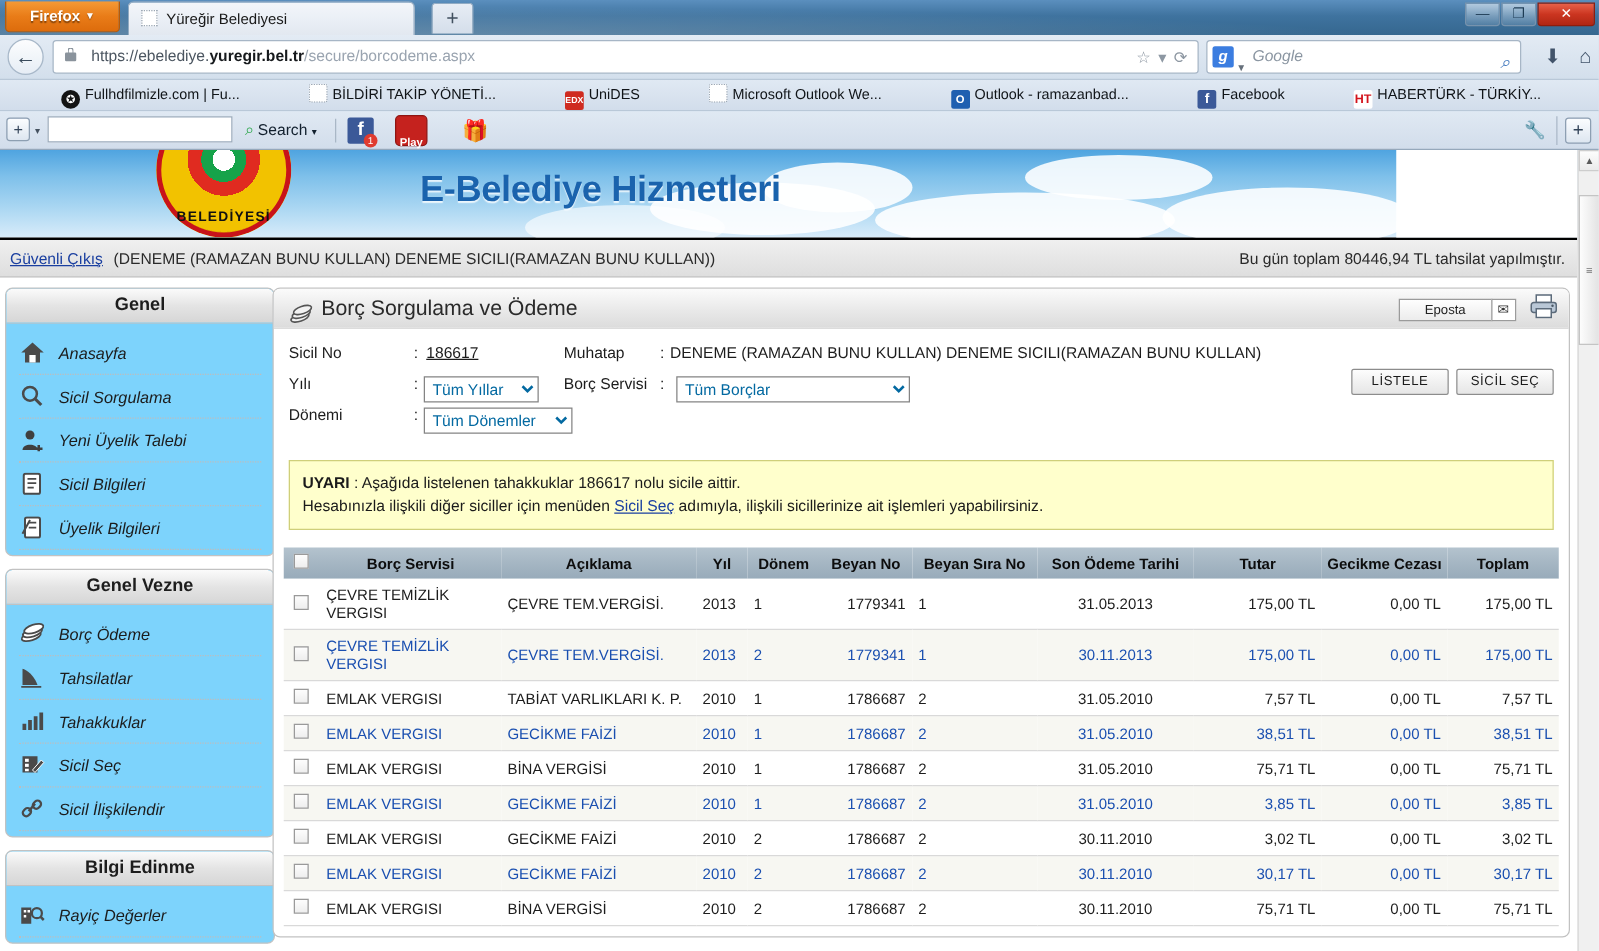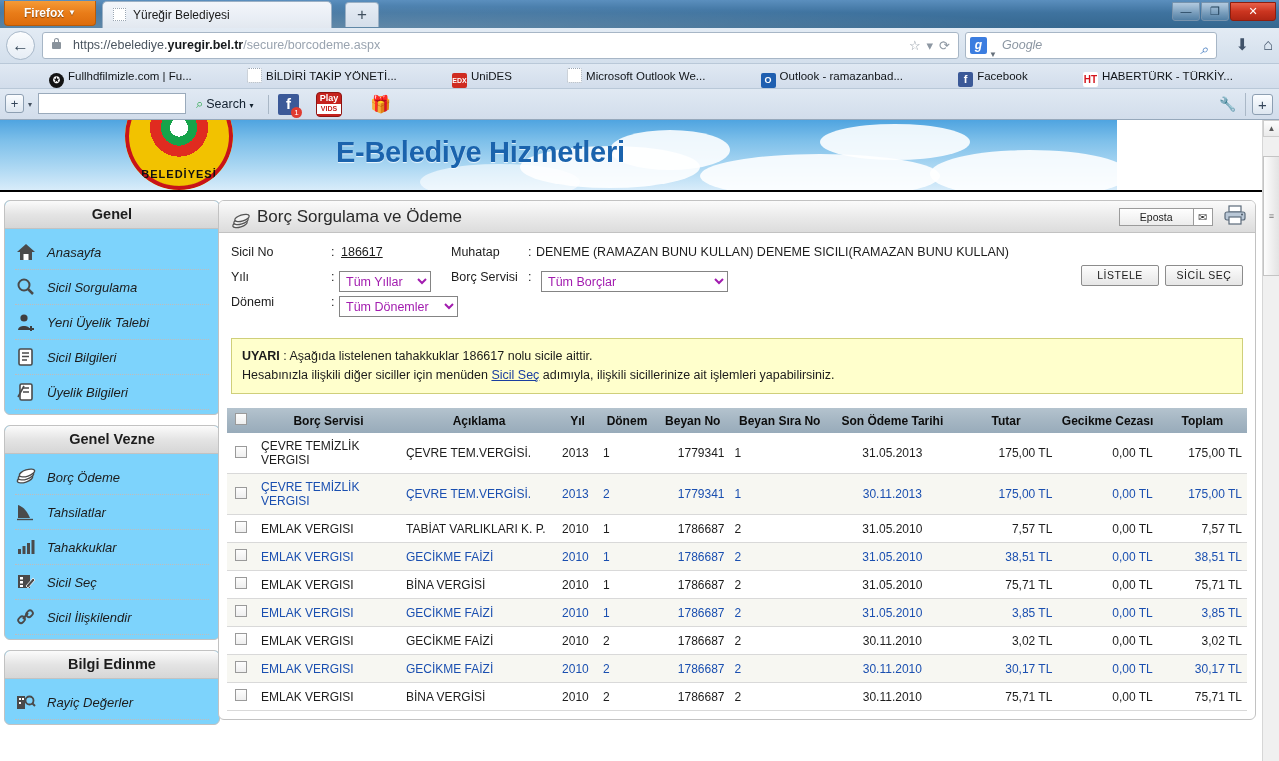--- a/index.html
+++ b/index.html
@@ -193,21 +193,21 @@
   .plus-caret { position:absolute; left:28px; top:11px; font-size:8px; color:#44515f; }
   .addon-input {
     position:absolute; left:38px; top:4px; width:148px; height:21px;
     background:#fff; border:1px solid #9aaabb; cursor:text;
   }
   .addon-search { position:absolute; left:196px; top:7px; font-size:12.5px; color:#12202e; cursor:pointer;}
   .addon-search .mag { color:#2fa84f; margin-right:3px; font-size:13px;}
   .addon-sep { position:absolute; left:268px; top:6px; width:1px; height:19px; background:#a9b7c6;}
   .addon-fb { position:absolute; left:278px; top:5px; width:21px; height:21px; background:#3b5998; color:#fff; font-weight:bold; font-size:15px; text-align:center; line-height:20px; border-radius:2px; cursor:pointer;}
   .addon-fb .badge { position:absolute; right:-3px; bottom:-3px; width:11px; height:11px; background:#e03b2f; color:#fff; font-size:8px; border-radius:50%; line-height:11px; font-weight:normal;}
-  .addon-play { position:absolute; left:316px; top:3px; width:26px; height:25px; background:#c5221e; border:1px solid #8e1512; border-radius:4px; color:#fff; text-align:center; font-size:9px; font-weight:bold; line-height:10px; padding-top:0; cursor:pointer;}
+  .addon-play { position:absolute; left:316px; top:3px; width:26px; height:25px; background:#c5221e; border:1px solid #8e1512; border-radius:4px; color:#fff; text-align:center; font-size:9px; font-weight:bold; line-height:10px; padding-top:16px; cursor:pointer;}
   .addon-play i { display:block; font-style:normal; font-size:7px; background:#fff; color:#c5221e; margin-top:1px;}
   .addon-gift { position:absolute; left:370px; top:5px; font-size:17px; color:#cc2229; cursor:pointer;}
   .addon-wrench { position:absolute; right:42px; top:7px; font-size:14px; color:#4a5b6e; cursor:pointer;}
   .addon-vsep { position:absolute; right:33px; top:4px; width:1px; height:23px; background:#aab8c7;}
   .addon-plus2 { position:absolute; right:6px; top:5px; width:21px; height:21px; border:1px solid #8d9fb2; border-radius:3px; background:linear-gradient(to bottom,#fbfdff,#dde6f0); text-align:center; line-height:19px; font-size:15px; color:#34455a; cursor:pointer;}
 
   
   .viewport {
     position: relative;
     height: calc(761px - 28px - 36px - 25px - 31px);
@@ -365,21 +365,21 @@
   .lbl2 { position:absolute; left:220px; }
   .colon2 { position:absolute; left:297px; }
   .val2 { position:absolute; left:305px; white-space: nowrap;}
   select.dd {
     position:absolute;
     font-family: "Liberation Sans", sans-serif;
     font-size: 12.5px;
     height: 21px;
     border: 1px solid #848484;
     background: #fff;
-    color:#a21caf;
+    color:#0369a1;
     padding-left: 2px;
   }
   #yil-dd { left: 108px; top: 1px; width: 92px; }
   #bs-dd  { left: 310px; top: 1px; width: 187px; }
   #don-dd { left: 108px; top: 1px; width: 119px; }
   .btns { position:absolute; right: 12px; top: 32px; }
   .btn {
     display:inline-block; min-width: 78px; height: 21px; line-height: 19px;
     border: 1px solid #8c8c8c; border-radius: 2px;
     background: linear-gradient(to bottom,#fdfdfd 0%, #f1f1f1 50%, #e6e6e6 100%);
@@ -538,20 +538,25 @@
       <div class="cloud" style="left:930px; top:30px; width:200px; height:48px;"></div>
       <div class="cloud" style="left:420px; top:44px; width:160px; height:36px; opacity:.6;"></div>
       <div class="logo">
         <div class="inner"></div>
         <div class="ring-text"></div>
         <div class="logo-word">BELEDİYESİ</div>
       </div>
       <div class="banner-title">E-Belediye Hizmetleri</div>
     </div>
 
+    <div class="userstrip">
+      <span class="logout-link">Güvenli Çıkış</span>
+      <span class="uname">(DENEME (RAMAZAN BUNU KULLAN) DENEME SICILI(RAMAZAN BUNU KULLAN))</span>
+      <span class="daily-total">Bu gün toplam 80446,94 TL tahsilat yapılmıştır.</span>
+    </div>
 
     <div class="content">
 
       <div class="sidebar">
 
         <div class="panel">
           <div class="panel-head">Genel</div>
           <div class="panel-body">
             <div class="navitem">
               <span class="navicon">

